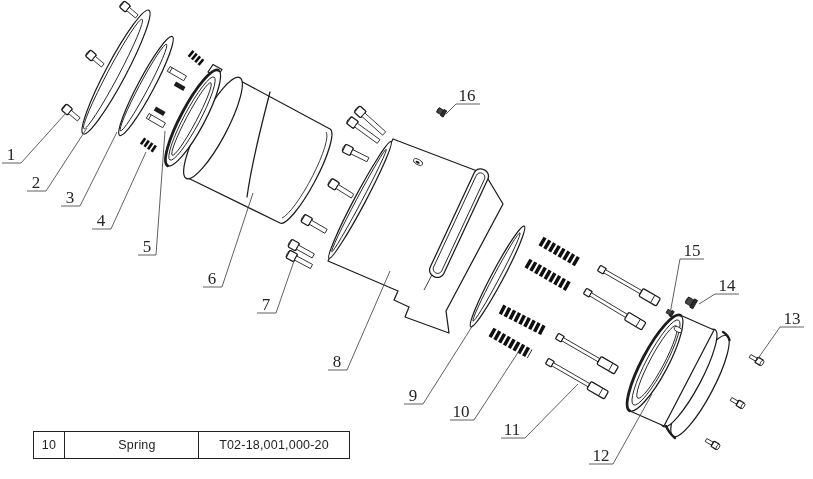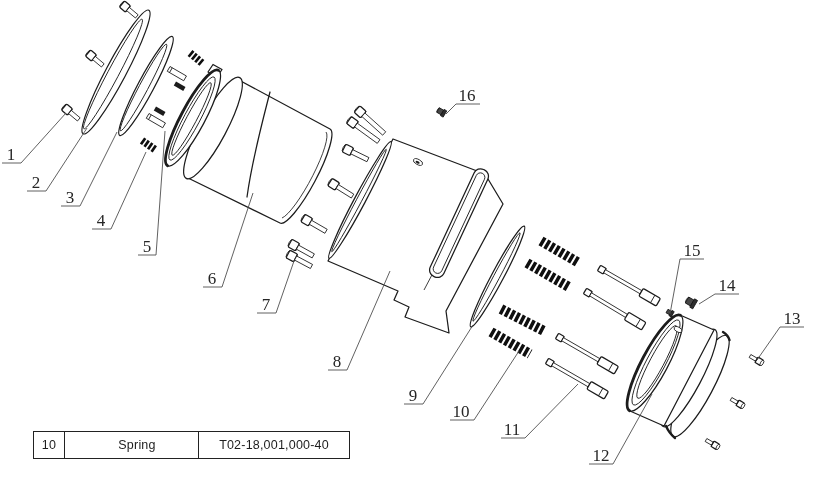--- a/index.html
+++ b/index.html
@@ -236,15 +236,15 @@
     <text class="cn" x="727" y="291">14</text>
     <text class="cn" x="692" y="256">15</text>
     <text class="cn" x="467" y="101">16</text>
   </g>
 </svg>
 
 
 <div class="parts-table">
   <div class="cell c1">10</div>
   <div class="cell c2">Spring</div>
-  <div class="cell c3">T02-18,001,000-40</div>
+  <div class="cell c3">T02-18,001,000-20</div>
 </div>
 </div>
 
 </body></html>

